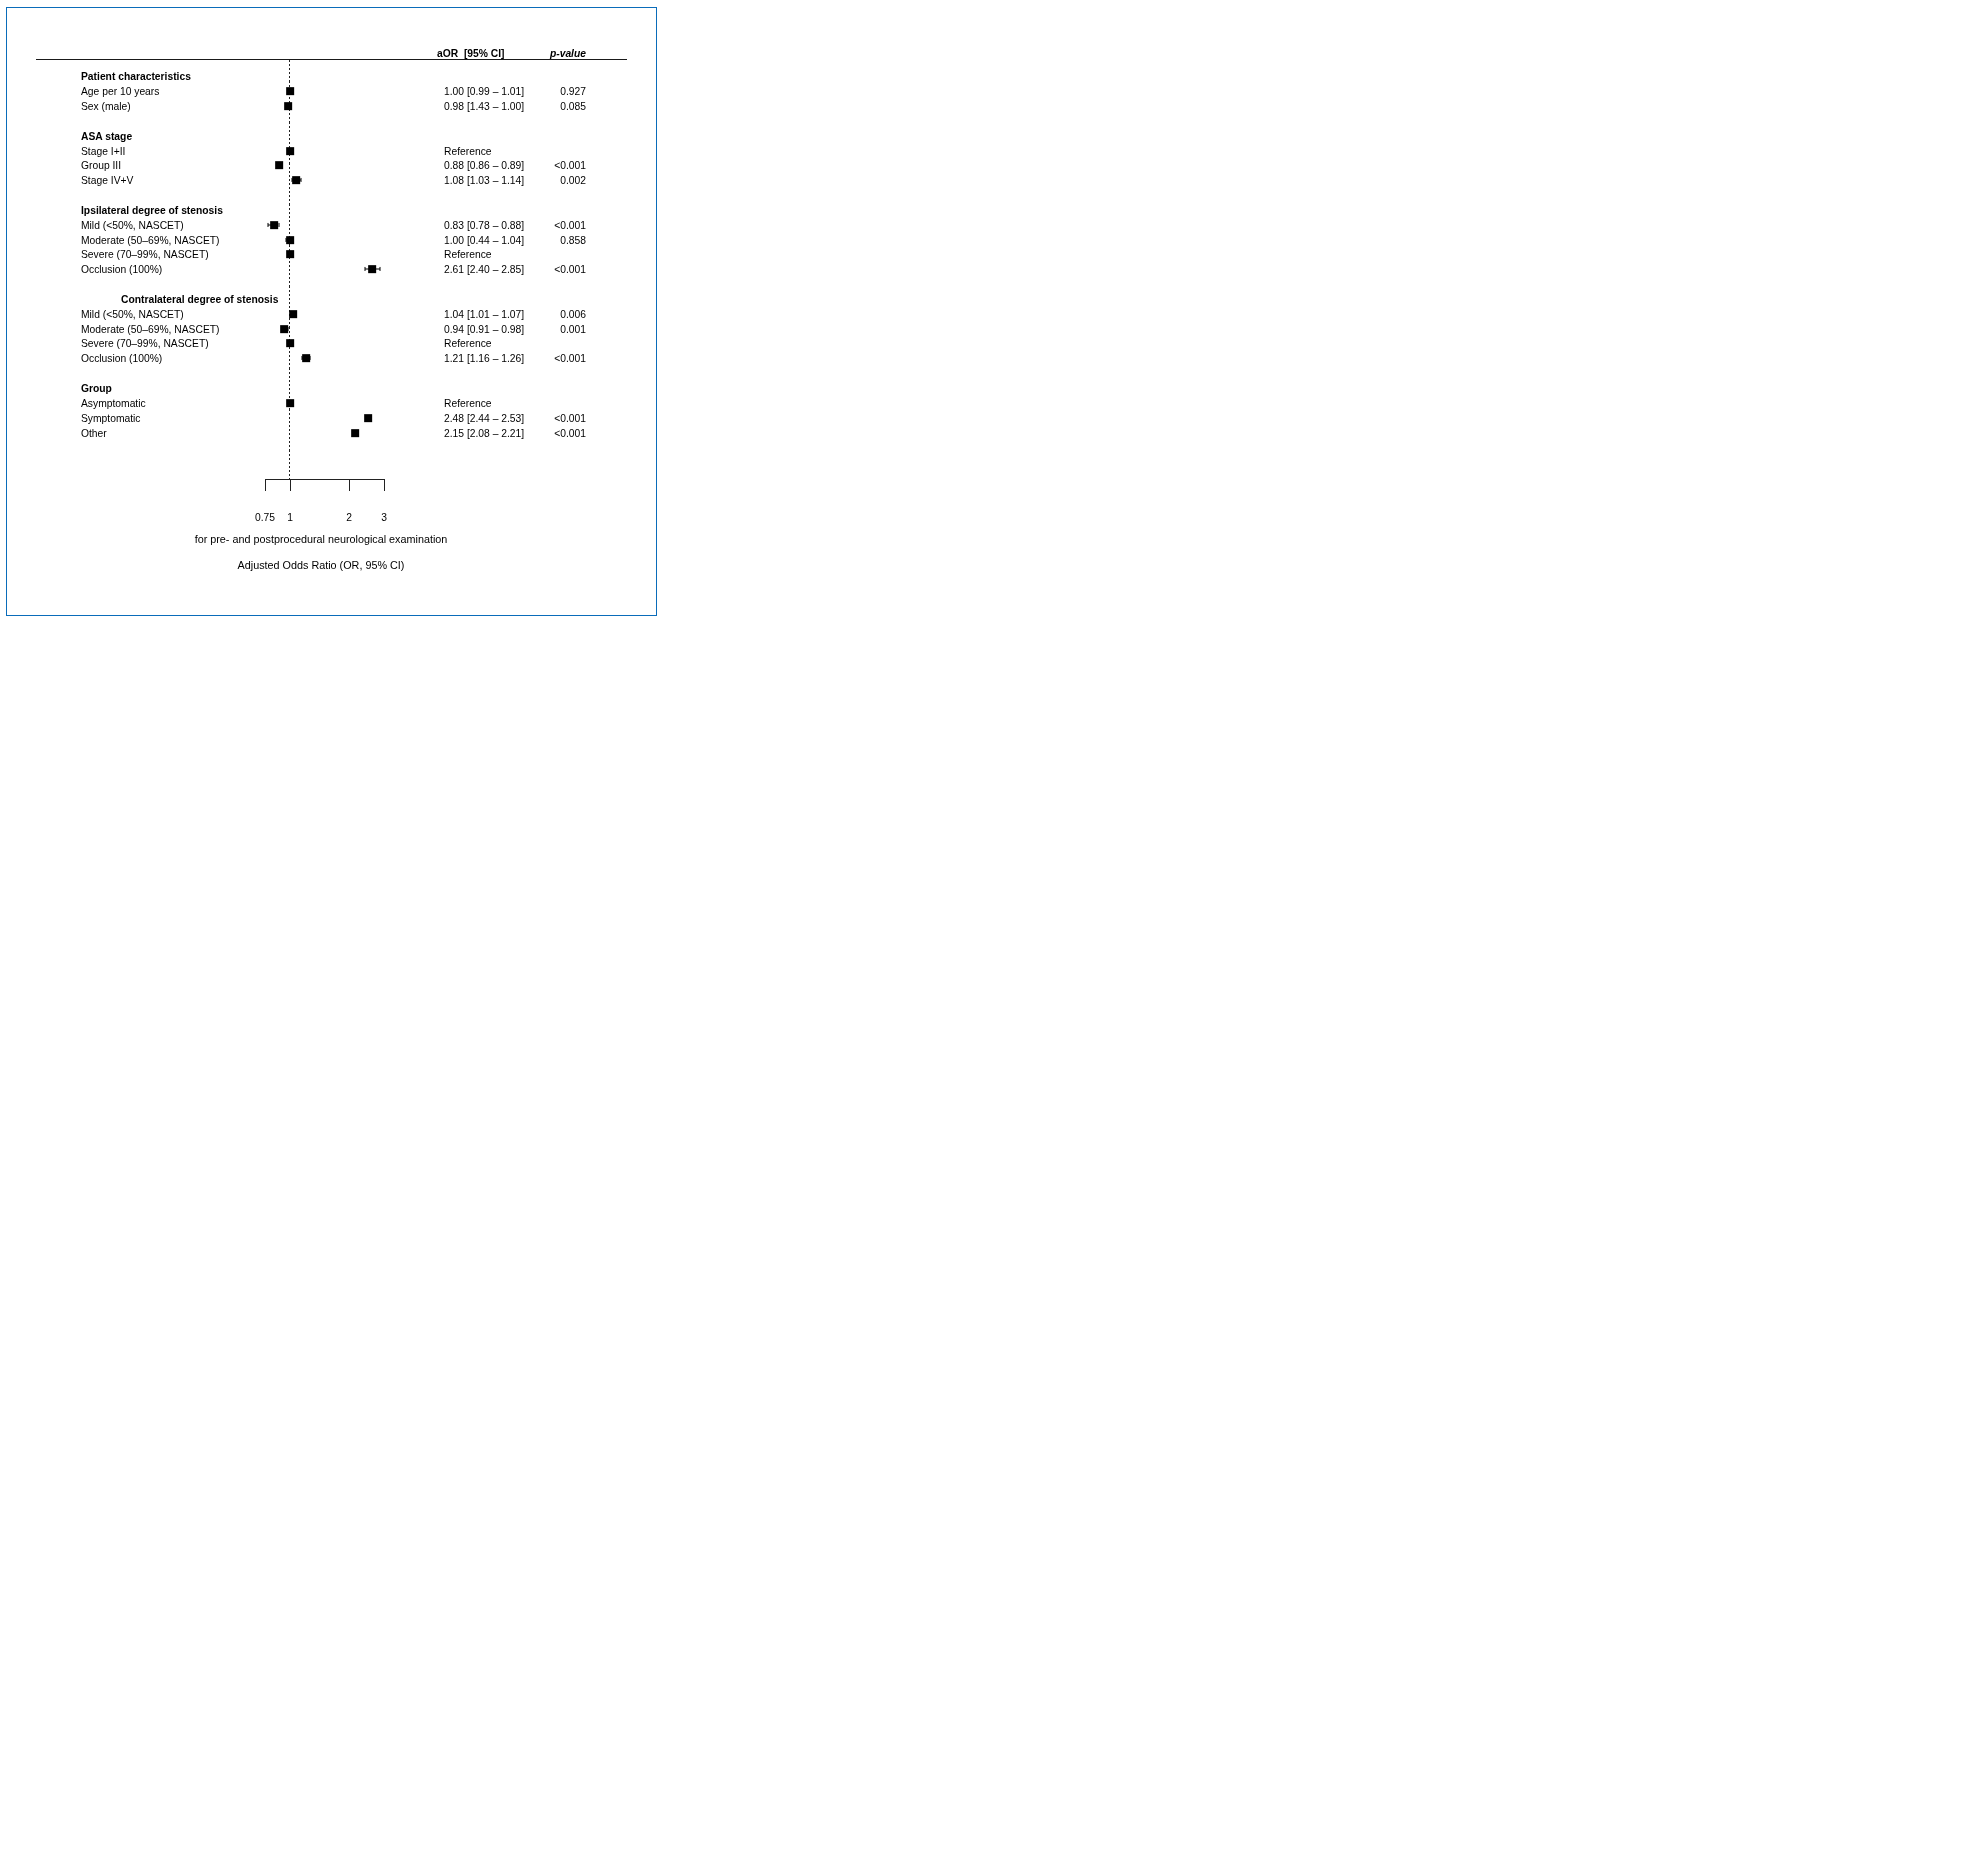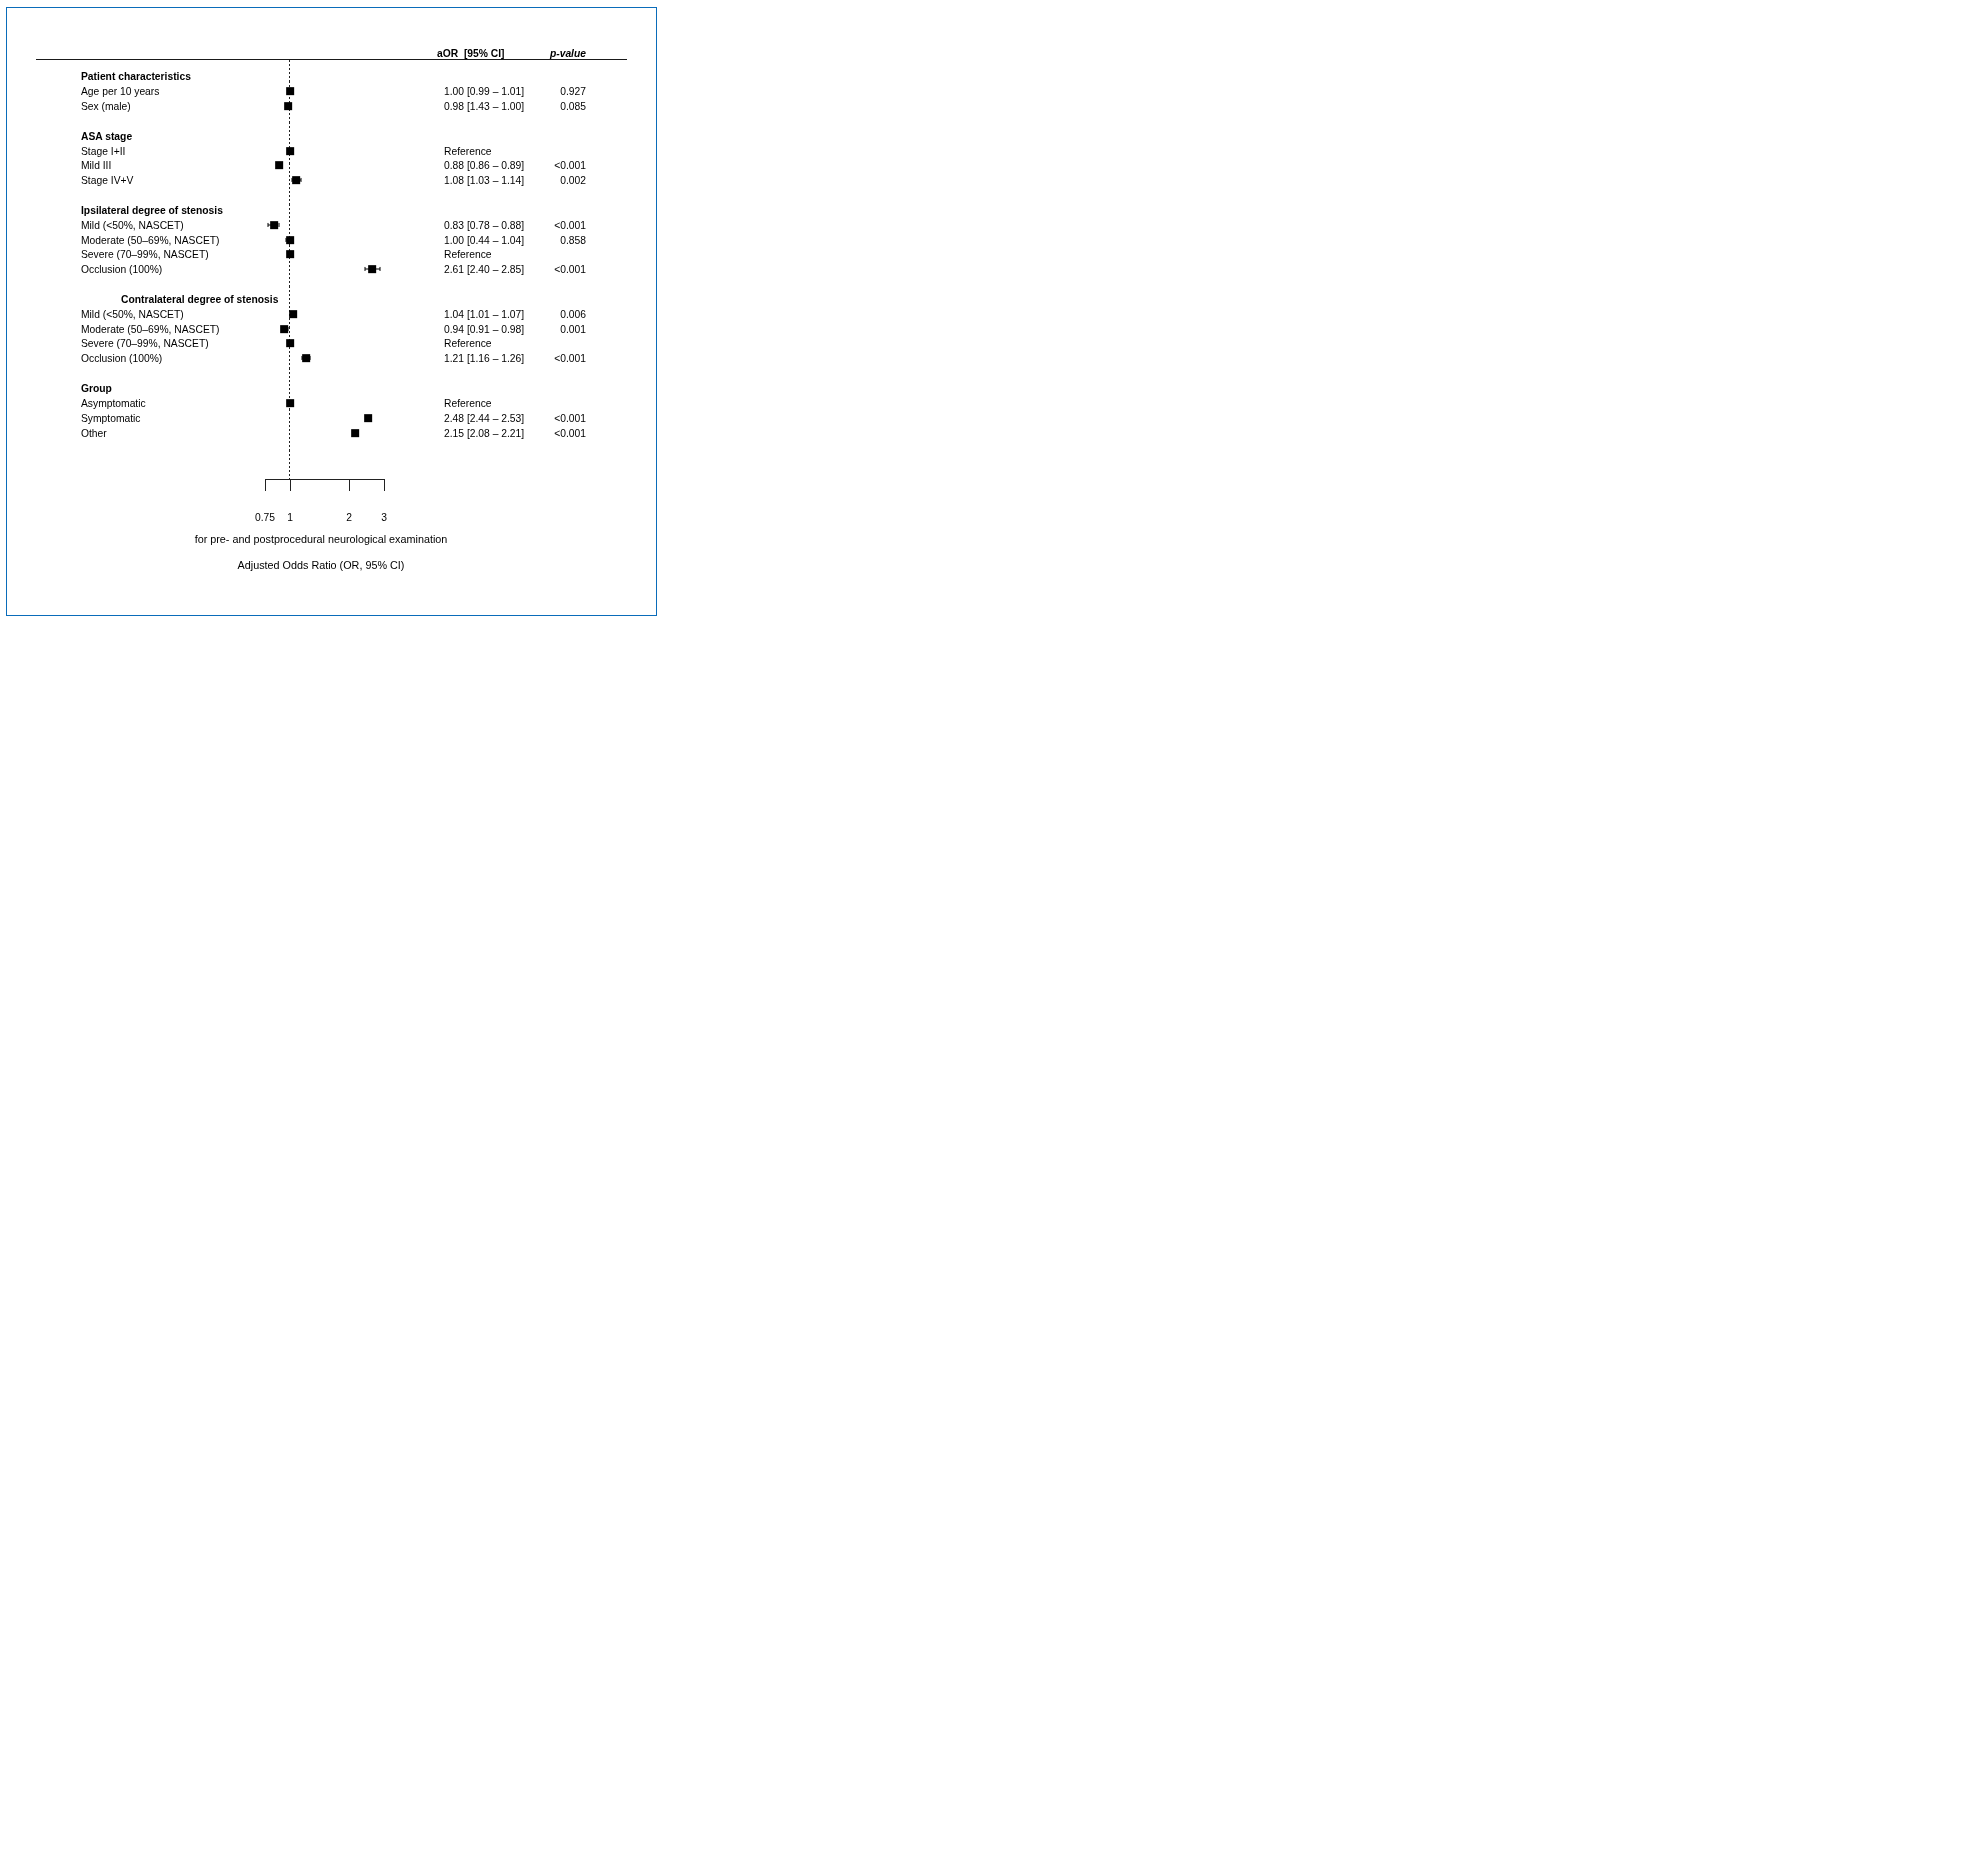--- a/index.html
+++ b/index.html
@@ -91,21 +91,21 @@
       <div class="whisker" style="left: 287px; width: 2.6px; top: 106px;"></div>
       <div class="cap" style="left: 287px; top: 106px;"></div>
       <div class="cap" style="left: 290px; top: 106px;"></div>
       <div class="marker" style="left: 288px; top: 106px;"></div>
       <div class="aor-text" style="top: 106px;">0.98 [1.43 – 1.00]</div>
       <div class="p-text" style="top: 106px;">0.085</div>
       <div class="row-label heading" style="top: 136px;">ASA stage</div>
       <div class="row-label" style="top: 151px;">Stage I+II</div>
       <div class="marker" style="left: 290px; top: 151px;"></div>
       <div class="aor-text" style="top: 151px;">Reference</div>
-      <div class="row-label" style="top: 165px;">Mild III</div>
+      <div class="row-label" style="top: 165px;">Group III</div>
       <div class="whisker" style="left: 277px; width: 2.9px; top: 165px;"></div>
       <div class="cap" style="left: 277px; top: 165px;"></div>
       <div class="cap" style="left: 280px; top: 165px;"></div>
       <div class="marker" style="left: 279px; top: 165px;"></div>
       <div class="aor-text" style="top: 165px;">0.88 [0.86 – 0.89]</div>
       <div class="p-text" style="top: 165px;">&lt;0.001</div>
       <div class="row-label" style="top: 180px;">Stage IV+V</div>
       <div class="whisker" style="left: 292px; width: 8.7px; top: 180px;"></div>
       <div class="cap" style="left: 292px; top: 180px;"></div>
       <div class="cap" style="left: 301px; top: 180px;"></div>

